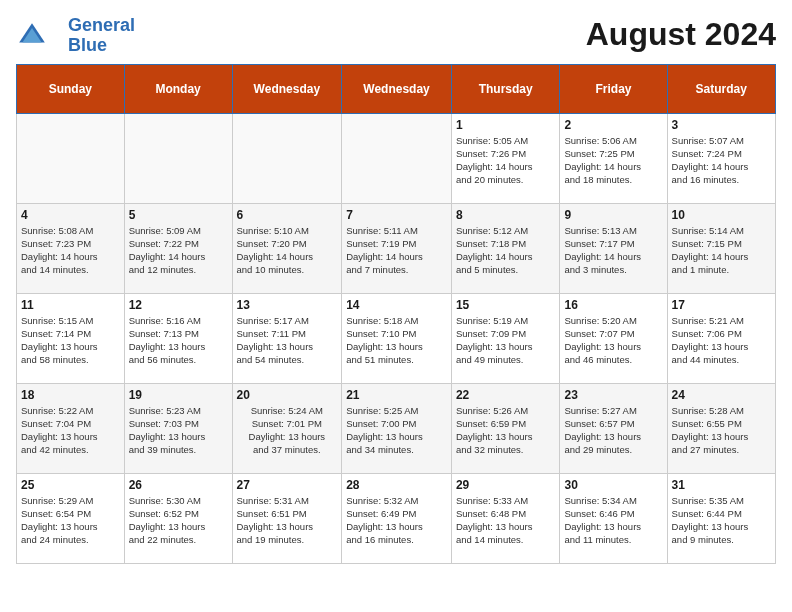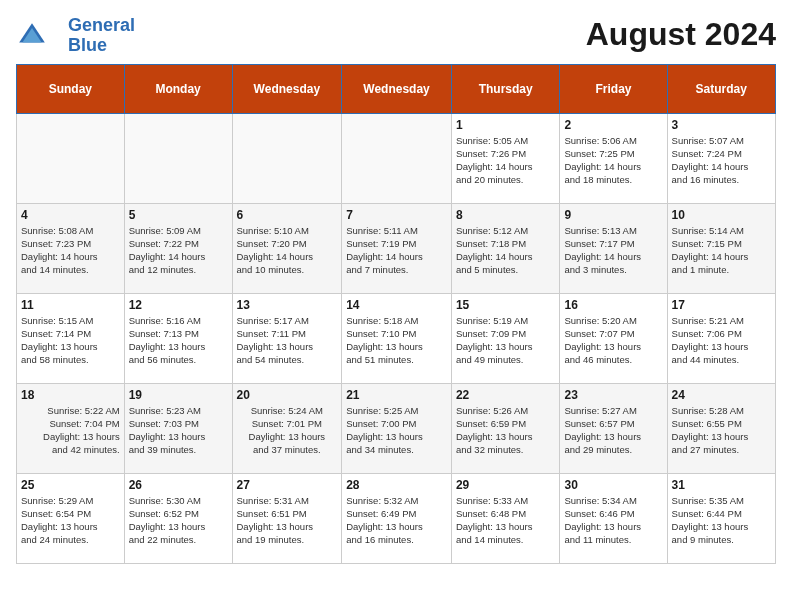--- a/index.html
+++ b/index.html
@@ -243,21 +243,21 @@
           <span class="day-number">17</span>
           <div class="day-info" style="white-space: pre-line;">Sunrise: 5:21 AM
 Sunset: 7:06 PM
 Daylight: 13 hours
 and 44 minutes.</div>
         </td>
       </tr>
       <tr>
         <td>
           <span class="day-number">18</span>
-          <div class="day-info" style="white-space: pre-line; text-align: right;">Sunrise: 5:22 AM
+          <div class="day-info" style="white-space: pre-line;">Sunrise: 5:22 AM
 Sunset: 7:04 PM
 Daylight: 13 hours
 and 42 minutes.</div>
         </td>
         <td>
           <span class="day-number">19</span>
           <div class="day-info" style="white-space: pre-line;">Sunrise: 5:23 AM
 Sunset: 7:03 PM
 Daylight: 13 hours
 and 39 minutes.</div>

